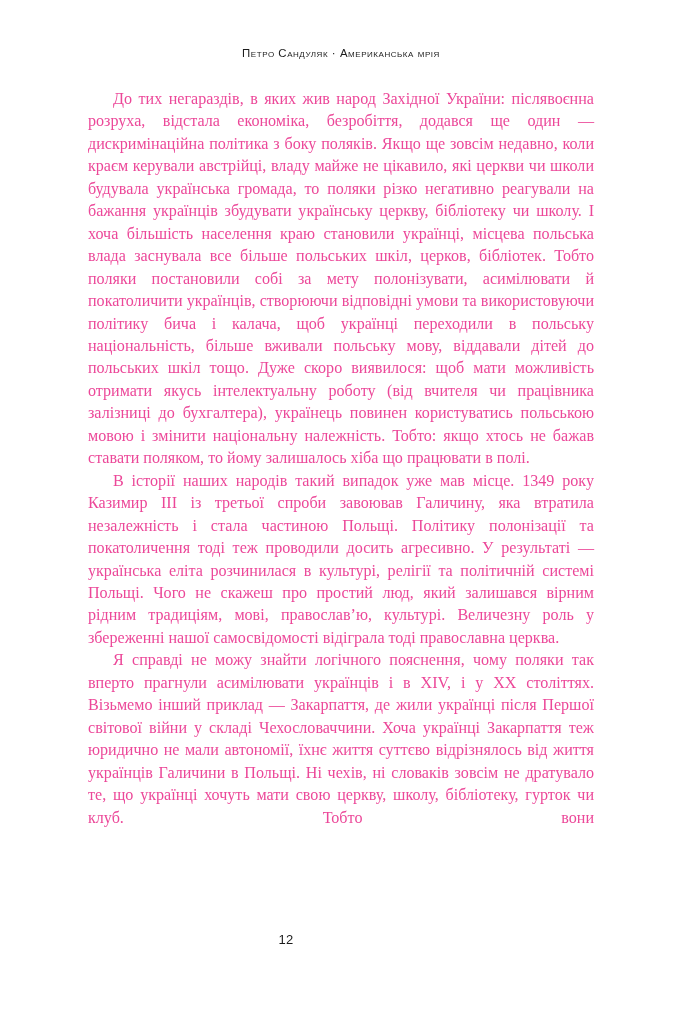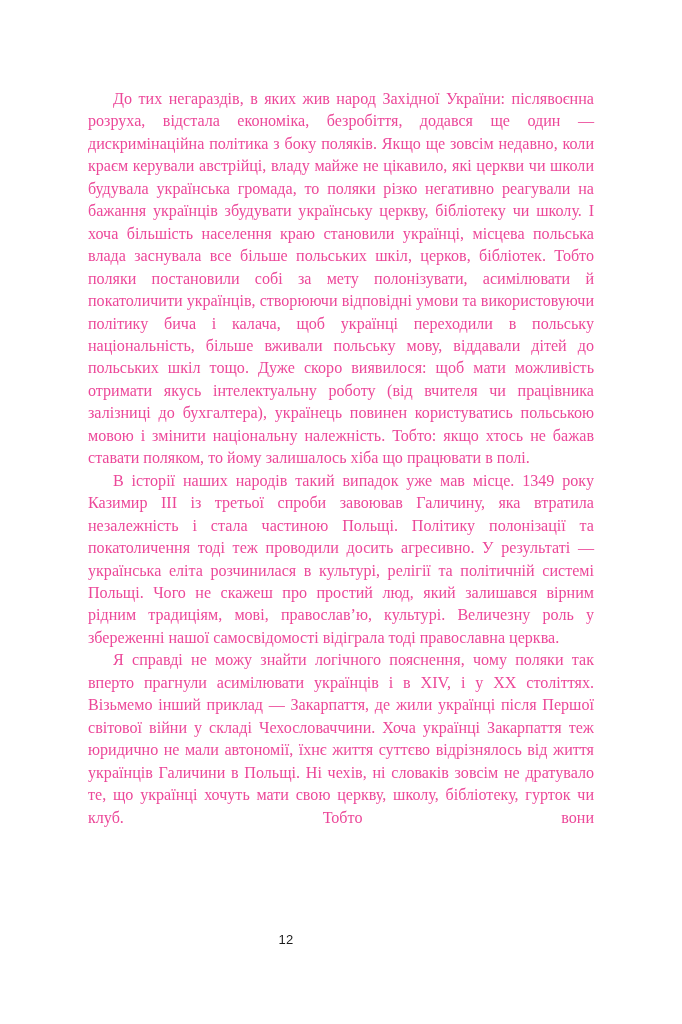--- a/index.html
+++ b/index.html
@@ -71,20 +71,21 @@
     font-size: 13px;
     color: #1b1b1b;
     letter-spacing: 0.3px;
   }
 </style>
 </head>
 <body>
 
 <div class="page">
 
+  <div class="running-head">Петро Сандуляк · Американська мрія</div>
 
   <div class="text-block">
 
     <p class="body-par">До тих негараздів, в яких жив народ Західної України: післявоєнна розруха, відстала економіка, безробіття, додався ще один — дискримінаційна політика з боку поляків. Якщо ще зовсім недавно, коли краєм керували австрійці, владу майже не цікавило, які церкви чи школи будувала українська громада, то поляки різко негативно реагували на бажання українців збудувати українську церкву, бібліотеку чи школу. І хоча більшість населення краю становили українці, місцева польська влада заснувала все більше польських шкіл, церков, бібліотек. Тобто поляки постановили собі за мету полонізувати, асимілювати й покатоличити українців, створюючи відповідні умови та використовуючи політику бича і калача, щоб українці переходили в польську національність, більше вживали польську мову, віддавали дітей до польських шкіл тощо. Дуже скоро виявилося: щоб мати можливість отримати якусь інтелектуальну роботу (від вчителя чи працівника залізниці до бухгалтера), українець повинен користуватись польською мовою і змінити національну належність. Тобто: якщо хтось не бажав ставати поляком, то йому залишалось хіба що працювати в полі.</p>
 
     <p class="body-par">В історії наших народів такий випадок уже мав місце. 1349 року Казимир III із третьої спроби завоював Галичину, яка втратила незалежність і стала частиною Польщі. Політику полонізації та покатоличення тоді теж проводили досить агресивно. У результаті — українська еліта розчинилася в культурі, релігії та політичній системі Польщі. Чого не скажеш про простий люд, який залишався вірним рідним традиціям, мові, православ’ю, культурі. Величезну роль у збереженні нашої самосвідомості відіграла тоді православна церква.</p>
 
     <p class="body-par continues">Я справді не можу знайти логічного пояснення, чому поляки так вперто прагнули асимілювати українців і в XIV, і у XX століттях. Візьмемо інший приклад — Закарпаття, де жили українці після Першої світової війни у складі Чехословаччини. Хоча українці Закарпаття теж юридично не мали автономії, їхнє життя суттєво відрізнялось від життя українців Галичини в Польщі. Ні чехів, ні словаків зовсім не дратувало те, що українці хочуть мати свою церкву, школу, бібліотеку, гурток чи клуб. Тобто вони</p>
 
   </div>

